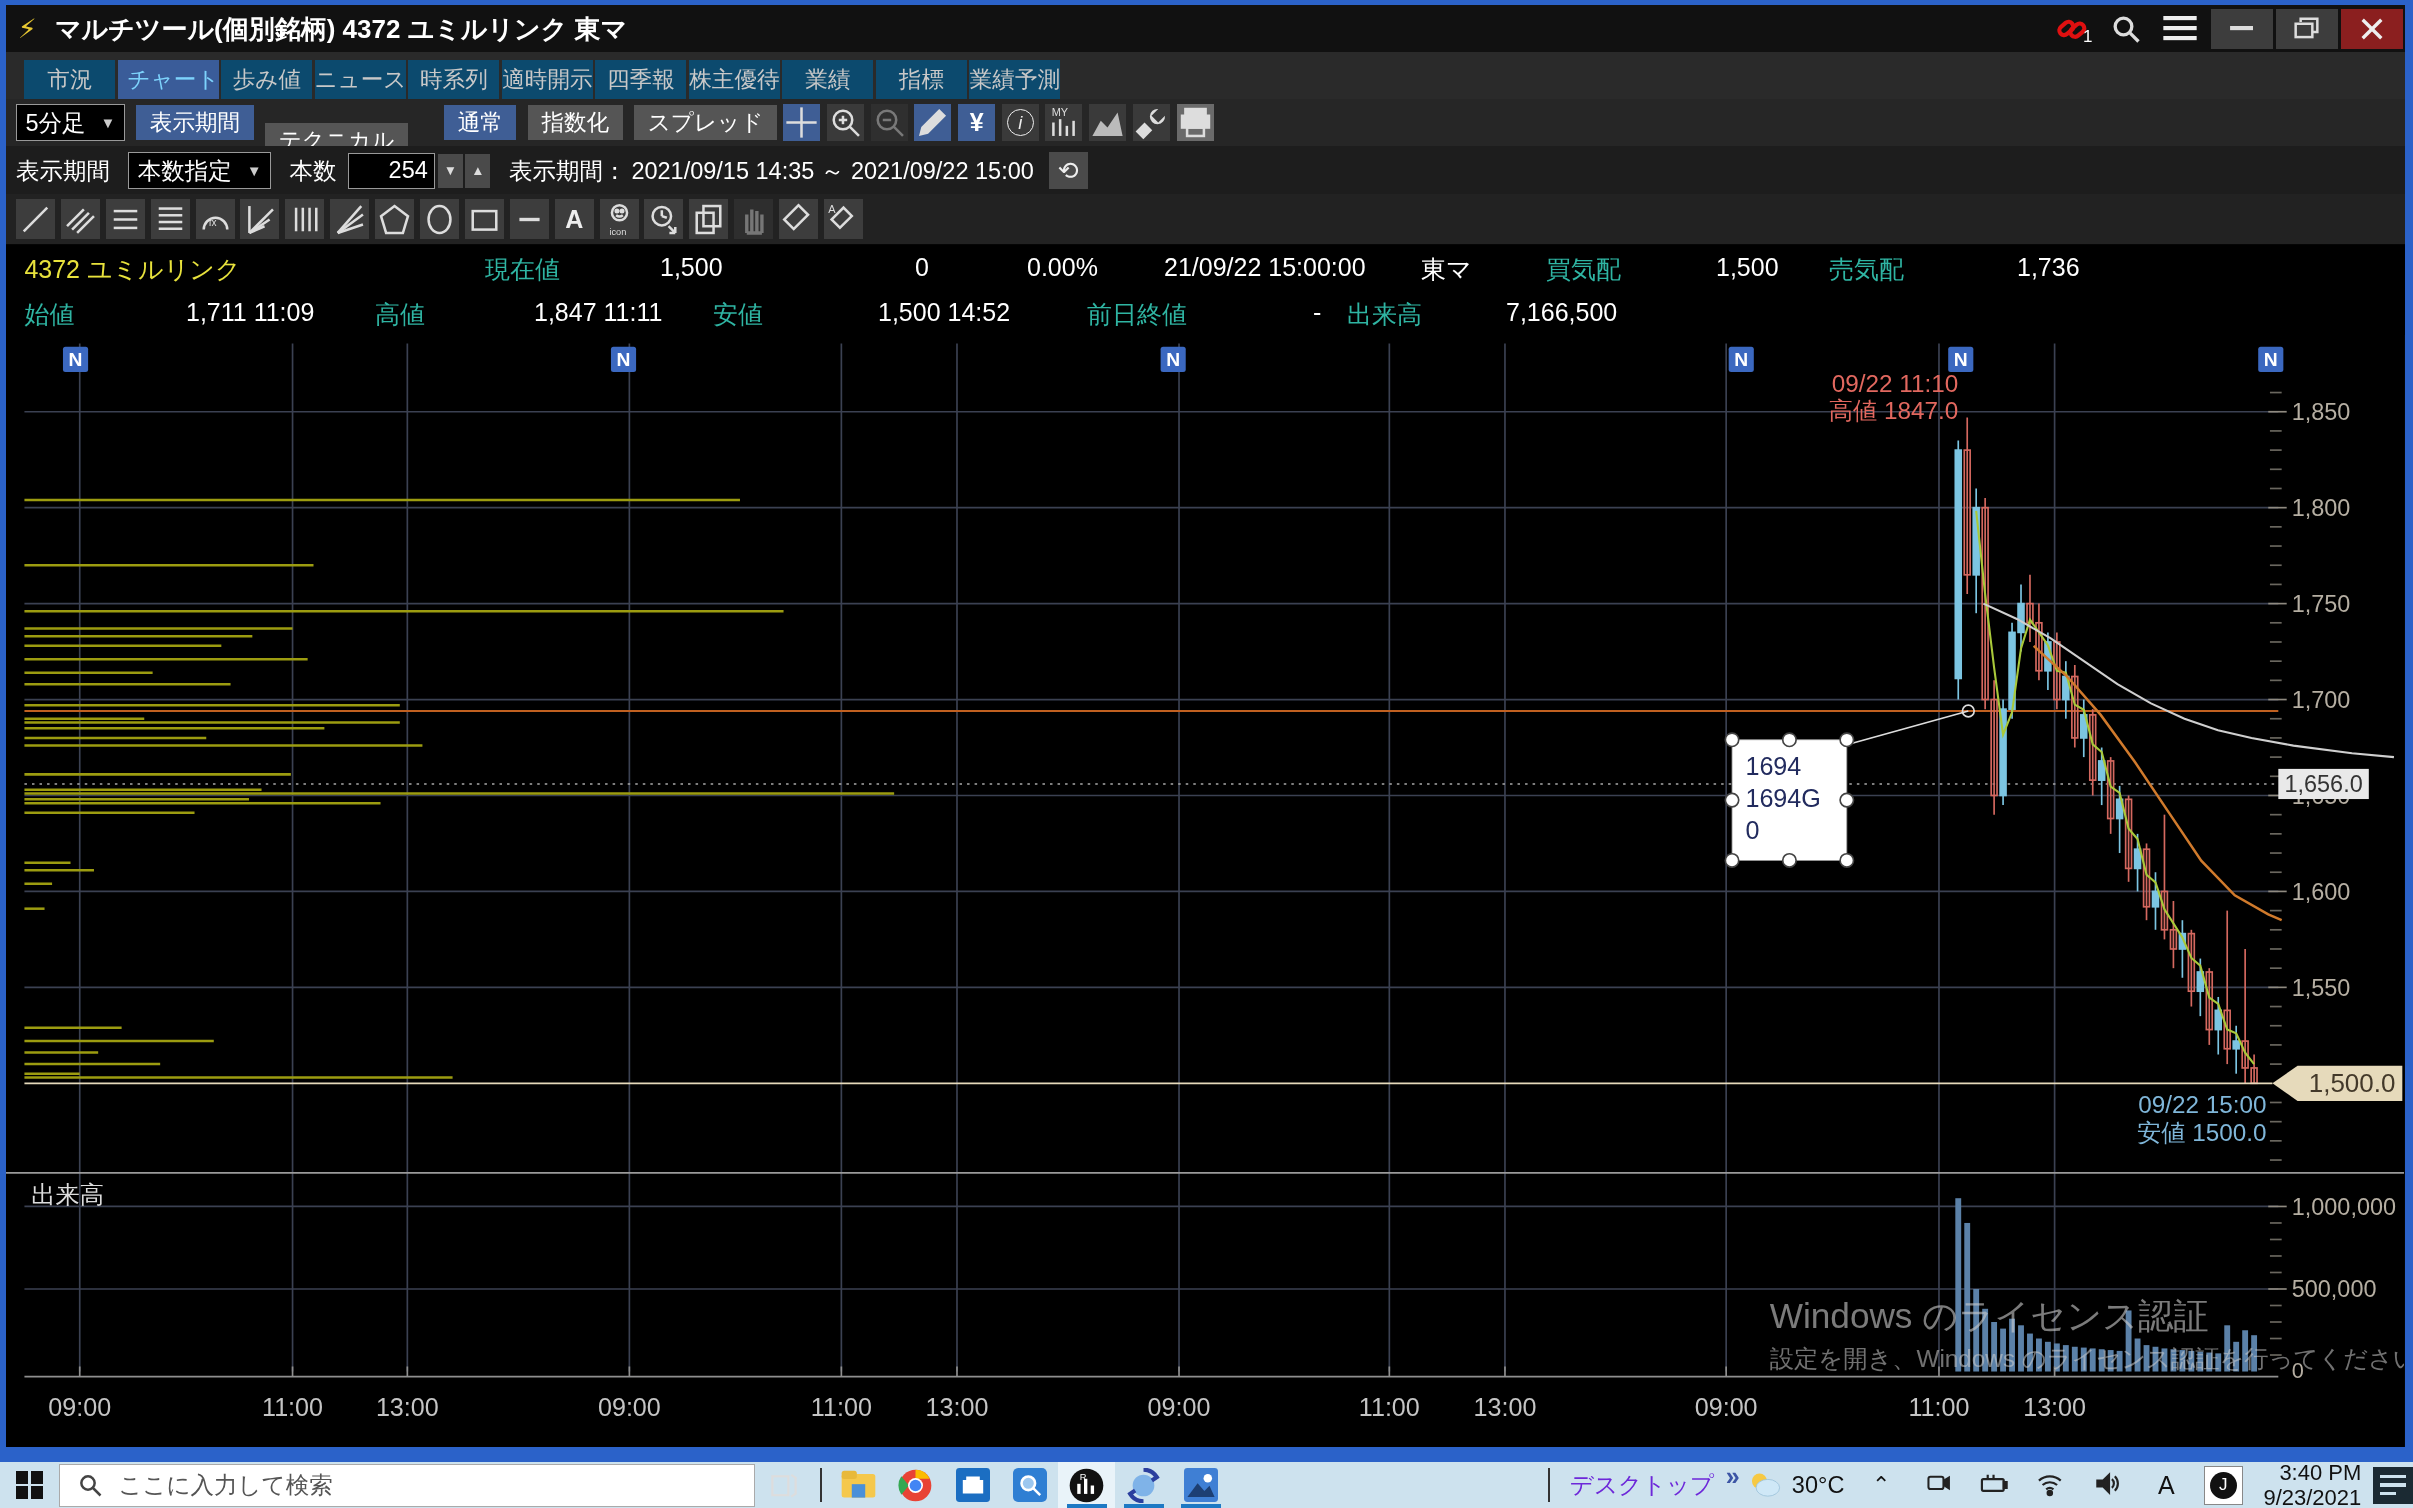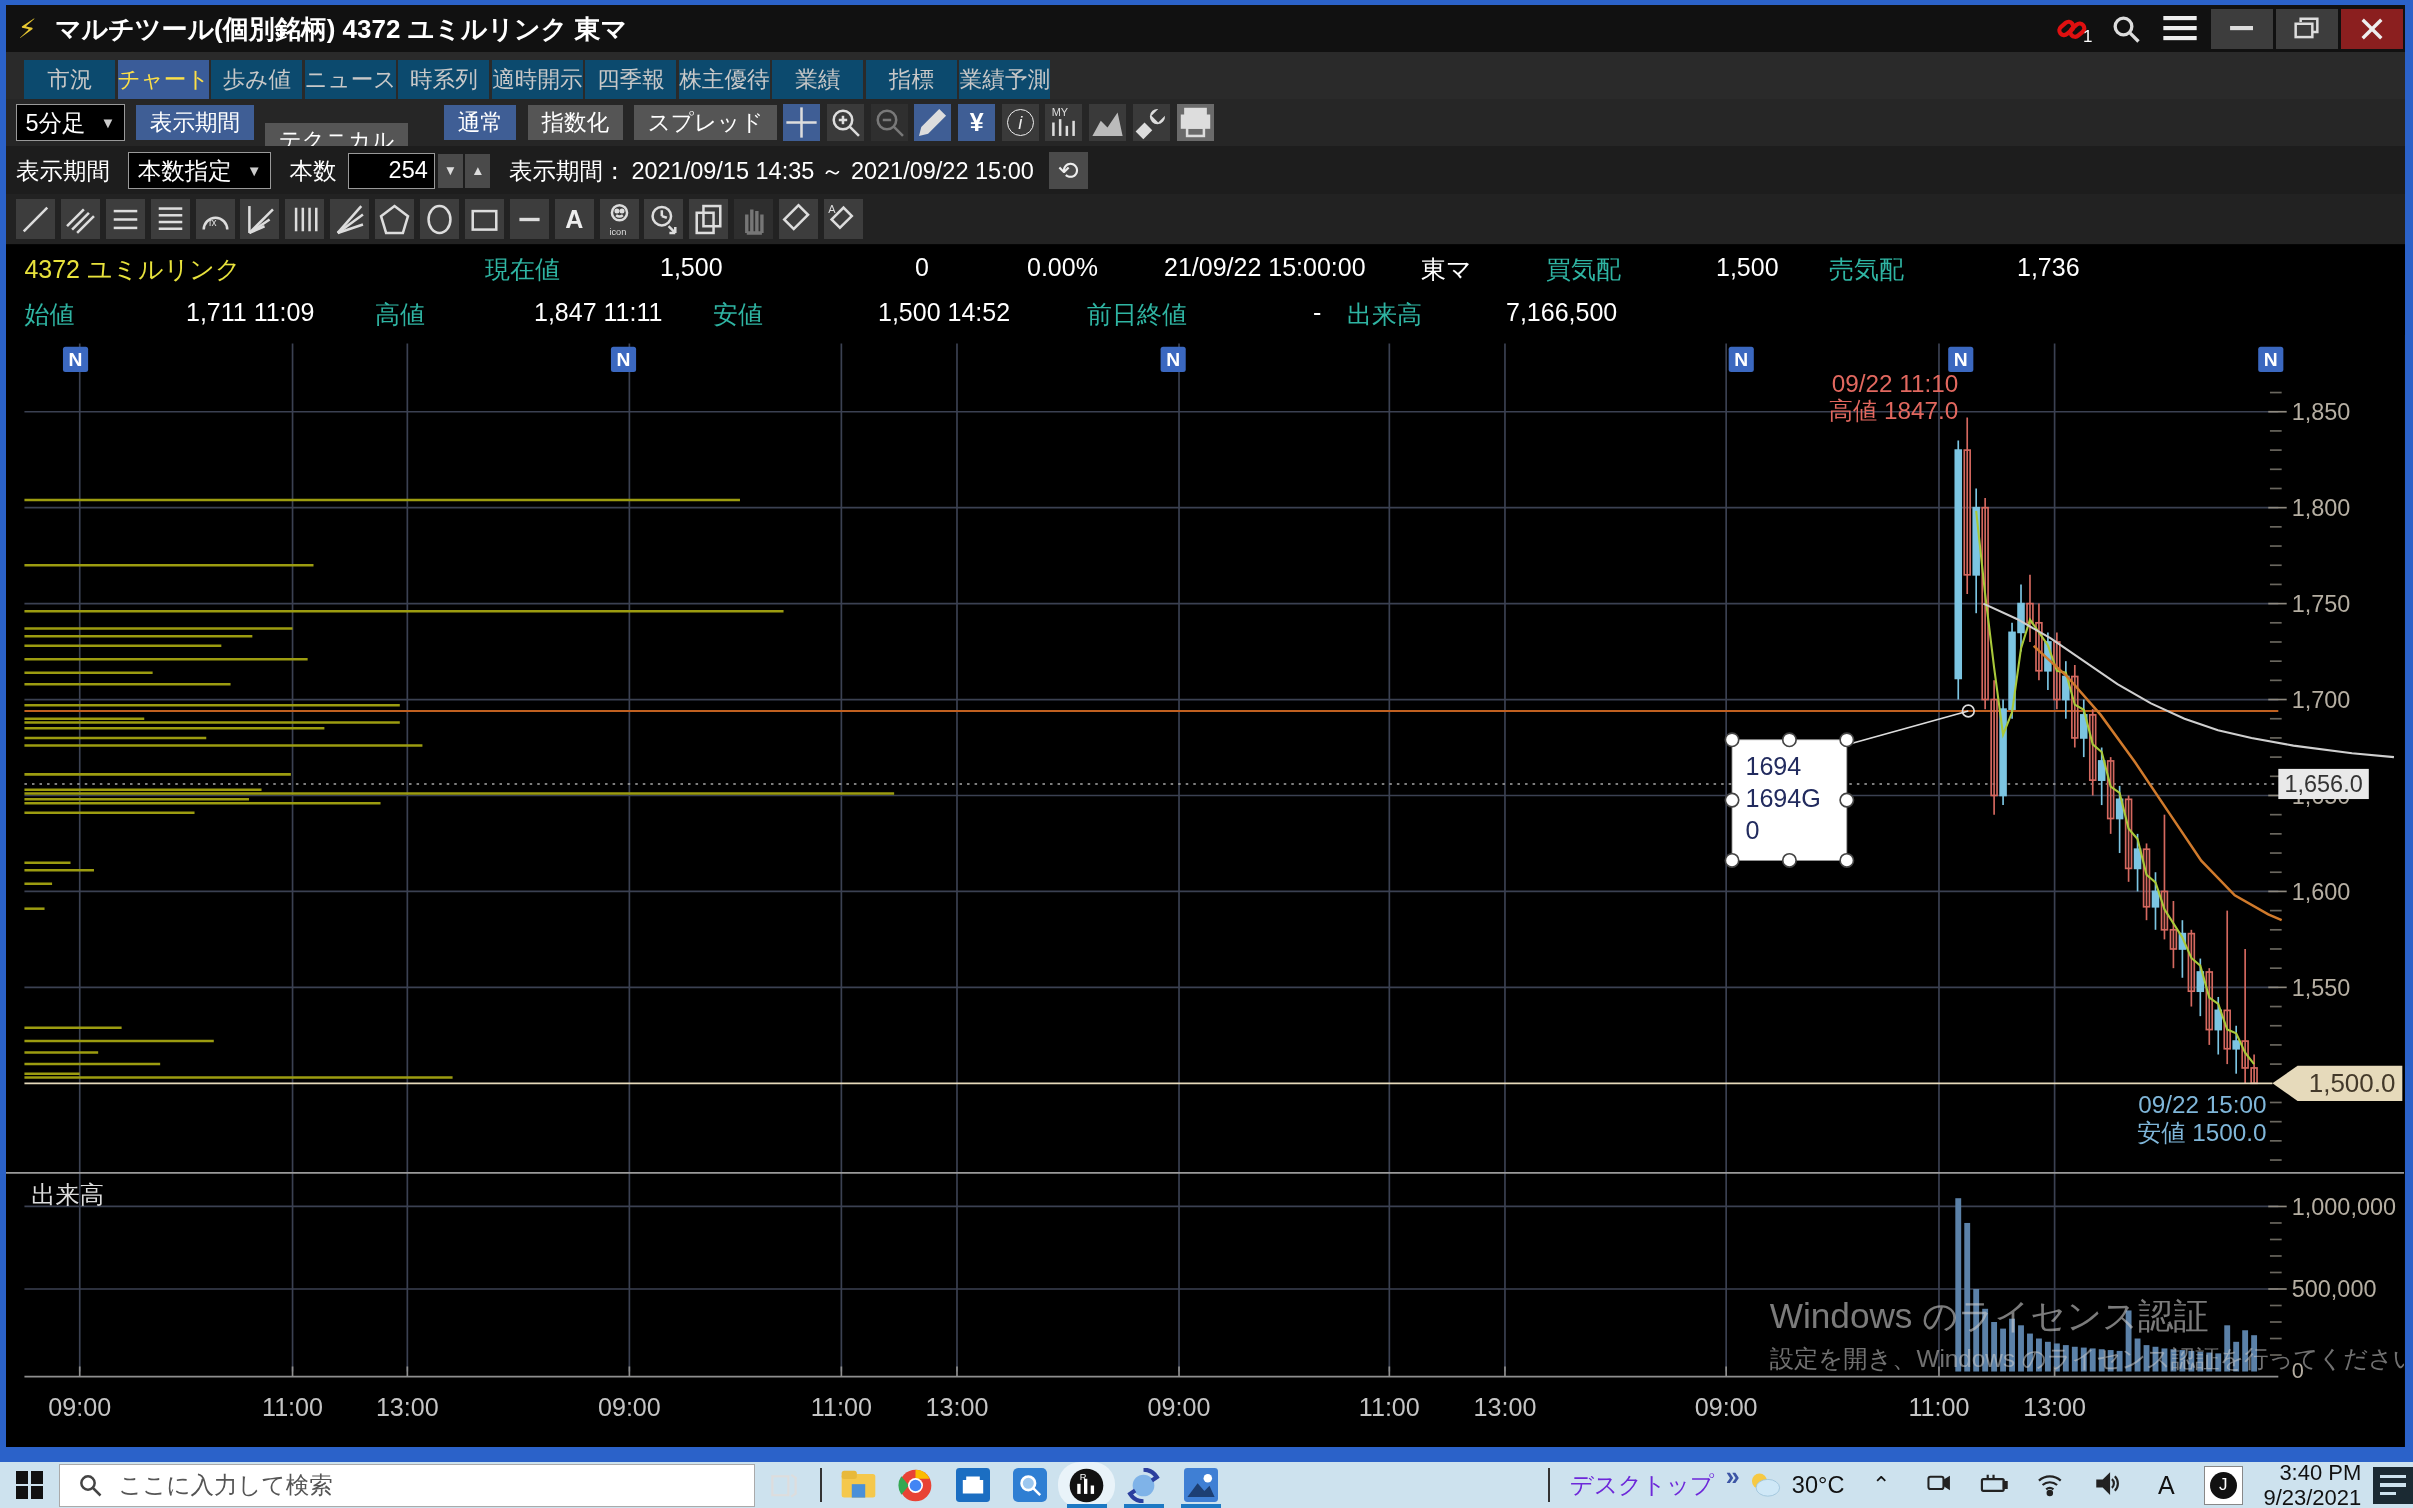--- a/index.html
+++ b/index.html
@@ -14,21 +14,21 @@
   .tb-right{position:absolute;right:1.7px;top:0;height:47px;display:flex;align-items:center;}
   .tb-ico{width:54px;height:40px;display:flex;align-items:center;justify-content:center;position:relative;}
   .linknum{position:absolute;right:6.7px;bottom:1.7px;color:#fff;font-size:17px;}
   .wbtn{width:62px;height:40px;display:flex;align-items:center;justify-content:center;background:#3d3d3d;margin-left:3.4px;}
   .wbtn.close{background:#8b1f1f;}
   .wbtn svg{display:block}
   
   .tabbar{position:absolute;left:0;top:47px;width:100%;height:47px;background:#2a2a2a;display:flex;align-items:flex-end;padding-left:18.4px;box-sizing:border-box;}
   .tab{width:91px;height:39px;margin-right:2.5px;background:#0c4a6e;color:#c8c8c8;font-size:22.6px;
     display:flex;align-items:center;justify-content:center;white-space:nowrap;}
-  .tab.active{background:#3a5c99;color:#fde047;}
+  .tab.active{background:#3a5c99;color:#7dd3fc;padding-left:10px;}
   
   .toolbar{position:absolute;left:0;top:94px;width:100%;height:47px;background:#262626;display:flex;align-items:center;padding-left:10px;box-sizing:border-box;}
   .select{background:#000;border:0.8px solid #999;color:#fff;font-size:23.5px;height:35px;display:flex;align-items:center;padding:0 8.4px;position:relative;}
   .select .car{margin-left:15px;font-size:15px;color:#ccc;}
   .btn{height:35px;padding:0 13.4px;font-size:22.6px;color:#fff;display:flex;align-items:center;justify-content:center;margin-left:11.7px;white-space:nowrap;}
   .btn.blue{background:#3f5e95;}
   .btn.gray{background:#555;}
   .ibtn{width:37px;height:37px;margin-left:6.7px;display:flex;align-items:center;justify-content:center;background:#3a3a3a;}
   .ibtn.blue{background:#3f5e95;}
   .ibtn.lite{background:#6a6a6a;}
@@ -46,21 +46,21 @@
   
   .inforow{position:absolute;left:0;width:100%;height:45px;background:#000;}
   .inforow span{position:absolute;font-size:25px;white-space:nowrap;top:8.4px;}
   .lab{color:#2fb5a3;}
   .val{color:#fff;}
   .code{color:#e8e23c;}
   
   .chartwrap{position:absolute;left:0;top:330px;width:2398px;height:1112px;background:#000;}
   
   .taskbar{position:absolute;left:0;top:1462px;width:2413px;height:46px;background:#cde2ee;display:flex;align-items:center;}
-  .tk{height:46px;display:flex;align-items:center;justify-content:center;position:relative;border-radius:22px;}
+  .tk{height:46px;display:flex;align-items:center;justify-content:center;position:relative;}
   .tk-win{width:59px;}
   .winlogo{display:grid;grid-template-columns:12.6px 12.6px;grid-template-rows:12.6px 12.6px;gap:2.5px;}
   .winlogo div{background:#111;}
   .searchbox{width:696px;height:43px;background:#fff;border:0.8px solid #aaa;display:flex;align-items:center;color:#555;font-size:23.5px;box-sizing:border-box;}
   .searchbox .mag{margin:0 15px 0 18.4px;}
   .tk-ic{width:57px;}
   .tk-ic.running:after{content:"";position:absolute;left:8.4px;right:8.4px;bottom:0;height:4.2px;background:#1d79c4;}
   .tk-ic.active{background:#e9f3f9;}
   .vdiv{width:1.7px;height:34px;background:#333;margin:0 8.4px;}
   .desktoplbl{font-size:23.5px;color:#6d28d9;margin:0 11.7px;white-space:nowrap;}

